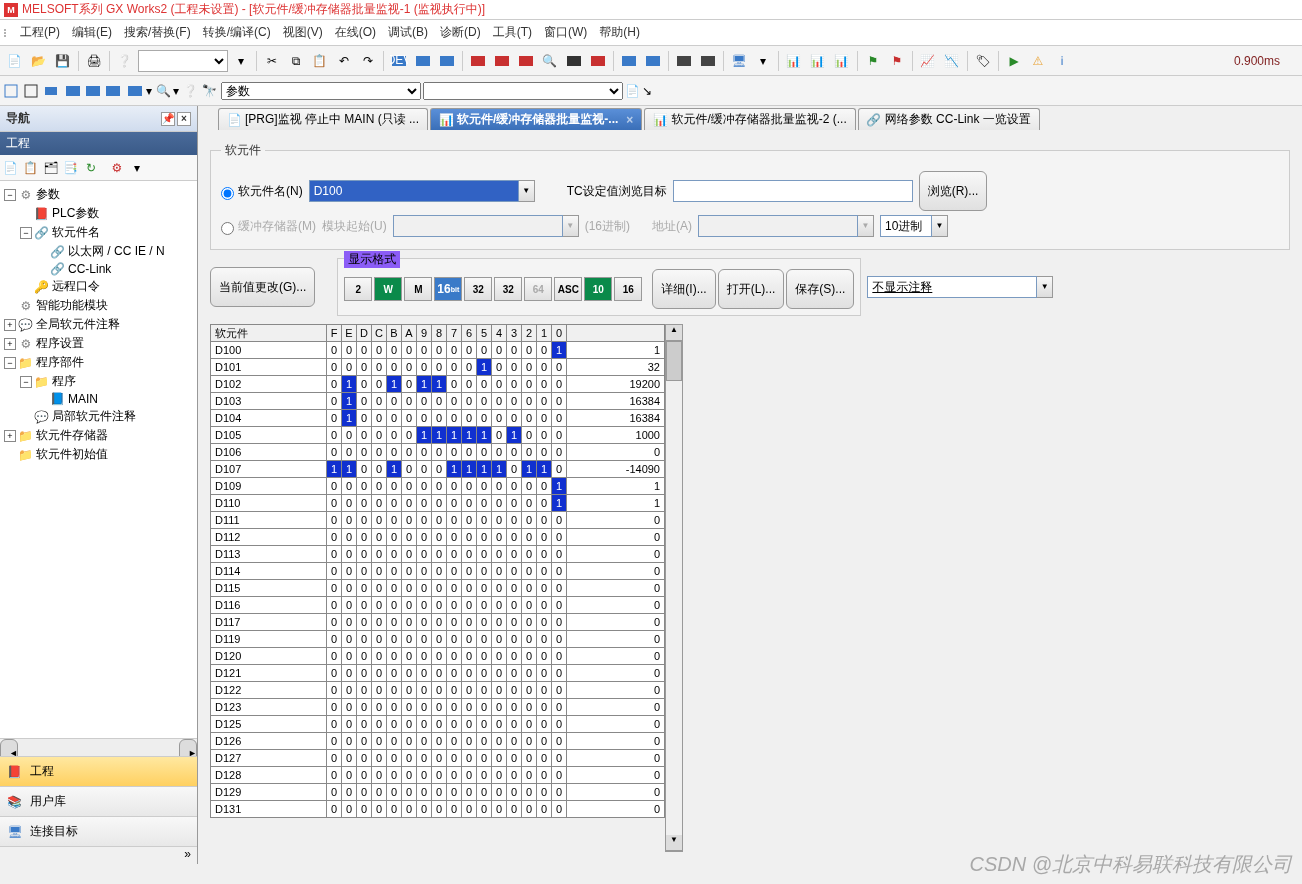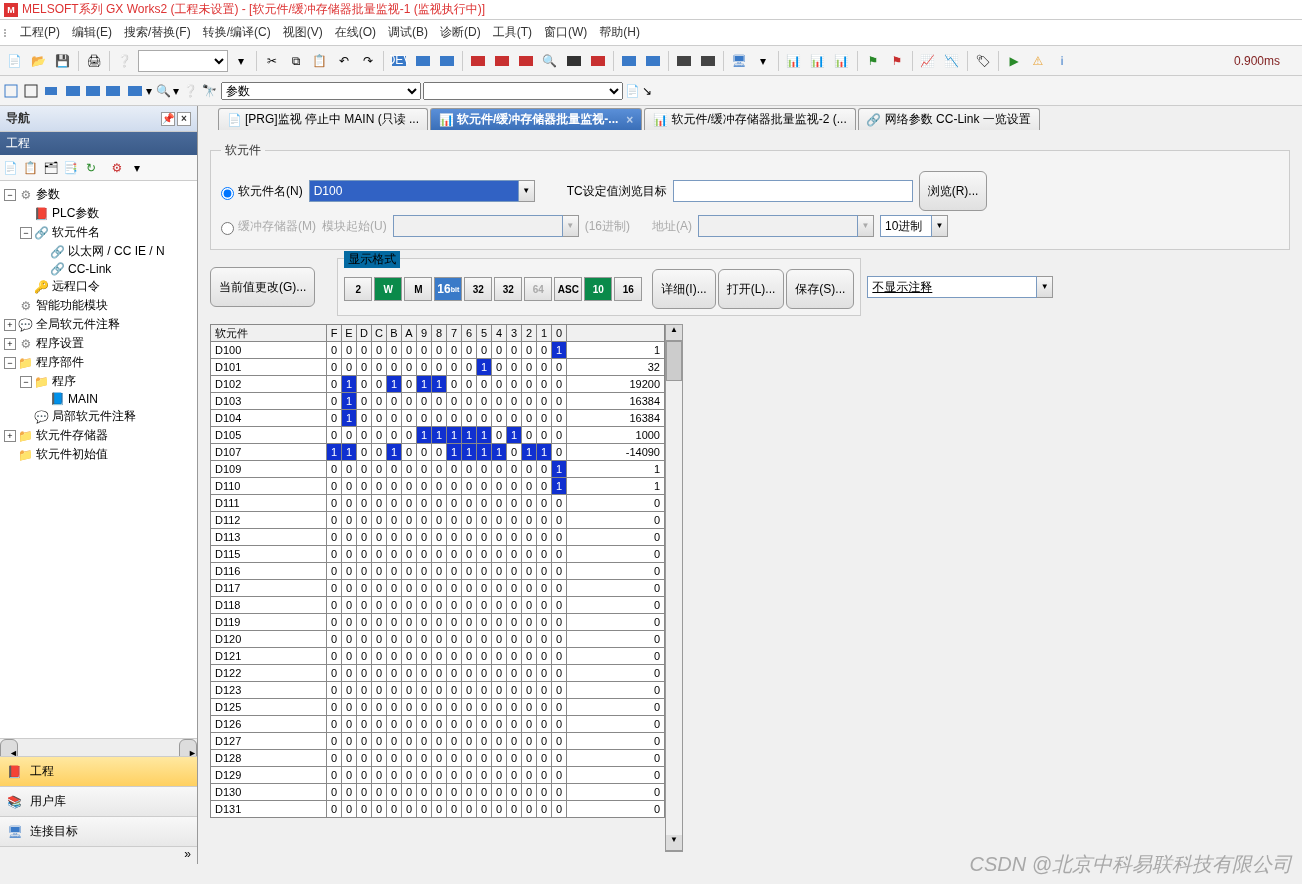--- a/index.html
+++ b/index.html
@@ -496,21 +496,21 @@
               <input class="text-input" style="width: 52px;" value="10进制">
               <span class="combo-arrow">▼</span>
             </div>
         </div>
       </fieldset>
 
       <div class="row2">
         <button class="btn">当前值更改(G)...</button>
         <span style="width:10px"></span>
         <fieldset class="fmt-group" style="position:relative;padding-top:10px">
-          <legend style="position:absolute;top:-8px;left:6px;background:#0369a1;padding:0 4px">显示格式</legend>
+          <legend style="position:absolute;top:-8px;left:6px;background:#8b5cf6;padding:0 4px">显示格式</legend>
           <span class="fmt-btn">2</span>
           <span class="fmt-btn on">W</span>
           <span class="fmt-btn">M</span>
           <span class="fmt-btn" style="background:#3a7ac8;color:#fff">
               <span>16</span>
               <sub style="font-size:7px">bit</sub>
             </span>
           <span class="fmt-btn">32</span>
           <span class="fmt-btn">32</span>
           <span class="fmt-btn disabled">64</span>
@@ -668,20 +668,40 @@
                   <td class="bit b1">1</td>
                   <td class="bit b1">1</td>
                   <td class="bit">0</td>
                   <td class="bit b1">1</td>
                   <td class="bit">0</td>
                   <td class="bit">0</td>
                   <td class="bit">0</td>
                   <td class="val">1000</td>
                 </tr>
                 <tr>
+                  <td class="dev">D106</td>
+                  <td class="bit">0</td>
+                  <td class="bit">0</td>
+                  <td class="bit">0</td>
+                  <td class="bit">0</td>
+                  <td class="bit">0</td>
+                  <td class="bit">0</td>
+                  <td class="bit">0</td>
+                  <td class="bit">0</td>
+                  <td class="bit">0</td>
+                  <td class="bit">0</td>
+                  <td class="bit">0</td>
+                  <td class="bit">0</td>
+                  <td class="bit">0</td>
+                  <td class="bit">0</td>
+                  <td class="bit">0</td>
+                  <td class="bit">0</td>
+                  <td class="val">0</td>
+                </tr>
+                <tr>
                   <td class="dev">D107</td>
                   <td class="bit b1">1</td>
                   <td class="bit b1">1</td>
                   <td class="bit">0</td>
                   <td class="bit">0</td>
                   <td class="bit b1">1</td>
                   <td class="bit">0</td>
                   <td class="bit">0</td>
                   <td class="bit">0</td>
                   <td class="bit b1">1</td>
@@ -788,20 +808,40 @@
                   <td class="bit">0</td>
                   <td class="bit">0</td>
                   <td class="bit">0</td>
                   <td class="bit">0</td>
                   <td class="bit">0</td>
                   <td class="bit">0</td>
                   <td class="bit">0</td>
                   <td class="val">0</td>
                 </tr>
                 <tr>
+                  <td class="dev">D114</td>
+                  <td class="bit">0</td>
+                  <td class="bit">0</td>
+                  <td class="bit">0</td>
+                  <td class="bit">0</td>
+                  <td class="bit">0</td>
+                  <td class="bit">0</td>
+                  <td class="bit">0</td>
+                  <td class="bit">0</td>
+                  <td class="bit">0</td>
+                  <td class="bit">0</td>
+                  <td class="bit">0</td>
+                  <td class="bit">0</td>
+                  <td class="bit">0</td>
+                  <td class="bit">0</td>
+                  <td class="bit">0</td>
+                  <td class="bit">0</td>
+                  <td class="val">0</td>
+                </tr>
+                <tr>
                   <td class="dev">D115</td>
                   <td class="bit">0</td>
                   <td class="bit">0</td>
                   <td class="bit">0</td>
                   <td class="bit">0</td>
                   <td class="bit">0</td>
                   <td class="bit">0</td>
                   <td class="bit">0</td>
                   <td class="bit">0</td>
                   <td class="bit">0</td>
@@ -848,40 +888,20 @@
                   <td class="bit">0</td>
                   <td class="bit">0</td>
                   <td class="bit">0</td>
                   <td class="bit">0</td>
                   <td class="bit">0</td>
                   <td class="bit">0</td>
                   <td class="bit">0</td>
                   <td class="val">0</td>
                 </tr>
                 <tr>
-                  <td class="dev">D118</td>
-                  <td class="bit">0</td>
-                  <td class="bit">0</td>
-                  <td class="bit">0</td>
-                  <td class="bit">0</td>
-                  <td class="bit">0</td>
-                  <td class="bit">0</td>
-                  <td class="bit">0</td>
-                  <td class="bit">0</td>
-                  <td class="bit">0</td>
-                  <td class="bit">0</td>
-                  <td class="bit">0</td>
-                  <td class="bit">0</td>
-                  <td class="bit">0</td>
-                  <td class="bit">0</td>
-                  <td class="bit">0</td>
-                  <td class="bit">0</td>
-                  <td class="val">0</td>
-                </tr>
-                <tr>
                   <td class="dev">D119</td>
                   <td class="bit">0</td>
                   <td class="bit">0</td>
                   <td class="bit">0</td>
                   <td class="bit">0</td>
                   <td class="bit">0</td>
                   <td class="bit">0</td>
                   <td class="bit">0</td>
                   <td class="bit">0</td>
                   <td class="bit">0</td>
@@ -1049,40 +1069,20 @@
                   <td class="bit">0</td>
                   <td class="bit">0</td>
                   <td class="bit">0</td>
                   <td class="bit">0</td>
                   <td class="bit">0</td>
                   <td class="bit">0</td>
                   <td class="val">0</td>
                 </tr>
                 <tr>
                   <td class="dev">D129</td>
-                  <td class="bit">0</td>
-                  <td class="bit">0</td>
-                  <td class="bit">0</td>
-                  <td class="bit">0</td>
-                  <td class="bit">0</td>
-                  <td class="bit">0</td>
-                  <td class="bit">0</td>
-                  <td class="bit">0</td>
-                  <td class="bit">0</td>
-                  <td class="bit">0</td>
-                  <td class="bit">0</td>
-                  <td class="bit">0</td>
-                  <td class="bit">0</td>
-                  <td class="bit">0</td>
-                  <td class="bit">0</td>
-                  <td class="bit">0</td>
-                  <td class="val">0</td>
-                </tr>
-                <tr>
-                  <td class="dev">D130</td>
                   <td class="bit">0</td>
                   <td class="bit">0</td>
                   <td class="bit">0</td>
                   <td class="bit">0</td>
                   <td class="bit">0</td>
                   <td class="bit">0</td>
                   <td class="bit">0</td>
                   <td class="bit">0</td>
                   <td class="bit">0</td>
                   <td class="bit">0</td>

